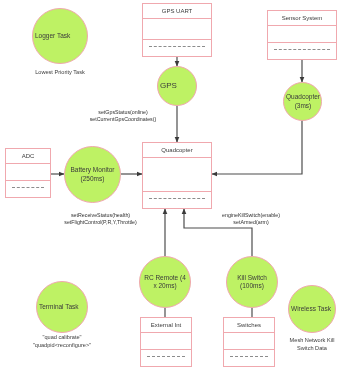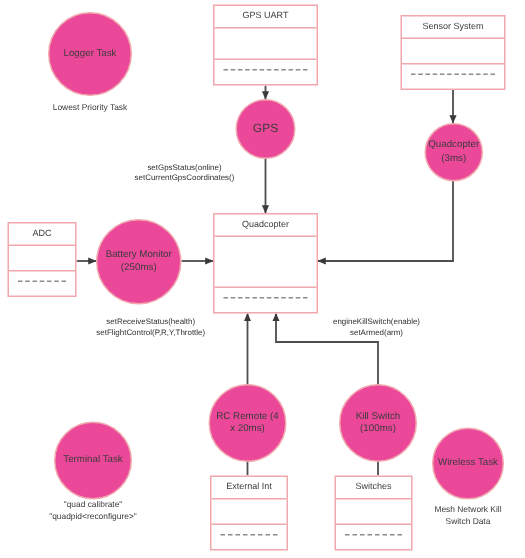--- a/index.html
+++ b/index.html
@@ -65,24 +65,23 @@
     top: 6px;
     border-top: 1px dashed #8c8c8c;
   }
 
   
   .node-circle {
     position: absolute;
     box-sizing: border-box;
     border: 1px solid #f0a8ae;
     border-radius: 50%;
-    background: #ec4899;
+    background: #bef264;
     display: flex;
     align-items: center;
-    justify-content: center;
     text-align: center;
   }
   .node-circle .c-label {
     font-size: 6.5px;
     line-height: 1.25;
     color: #3b3b3b;
     padding: 2px;
   }
   .node-circle.big .c-label { font-size: 8px; }
 

